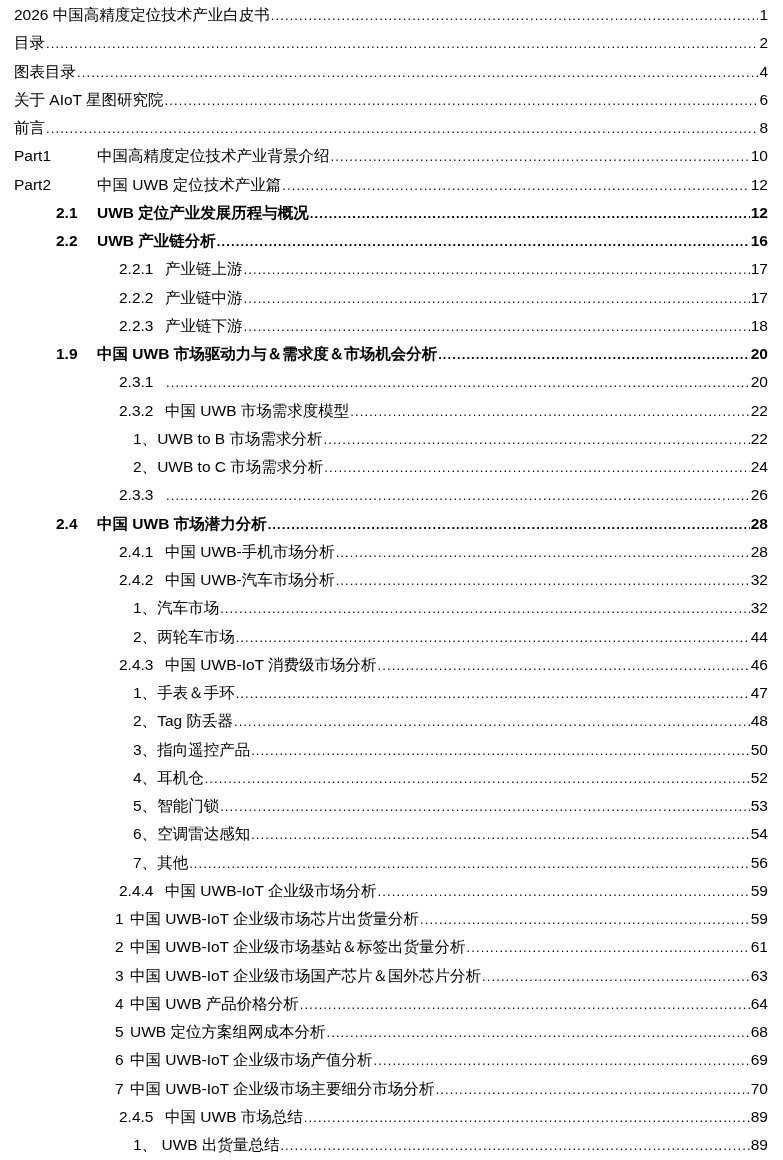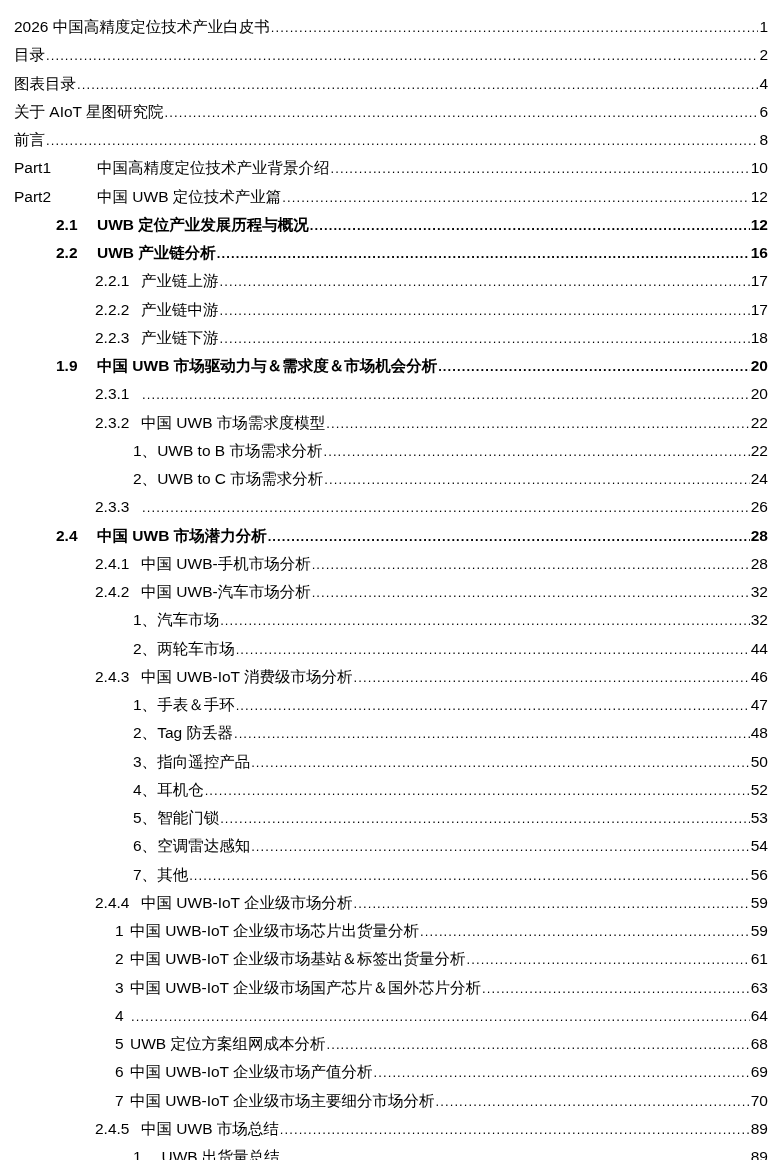--- a/index.html
+++ b/index.html
@@ -11,35 +11,35 @@
     width: 783px;
     height: 1160px;
     overflow: hidden;
     font-family: "Liberation Sans", "DejaVu Sans", sans-serif;
     color: #000000;
   }
   .toc-page {
     width: 783px;
     height: 859px;
     box-sizing: border-box;
-    padding-top: 13px;
+    padding-top: 1px;
   }
   .toc-row {
     display: flex;
     align-items: baseline;
     height: 28.25px;
     line-height: 28.25px;
     font-size: 15.5px;
     box-sizing: border-box;
     padding-right: 15px;
     white-space: nowrap;
   }
   .lvl0 { padding-left: 14px; }
   .lvl1 { padding-left: 56px; font-weight: bold; }
-  .lvl2 { padding-left: 95px; }
+  .lvl2 { padding-left: 95px; margin-left: 24px; }
   .lvl3 { padding-left: 133px; }
   .lvl4 { padding-left: 115px; }
   .toc-num {
     flex: none;
     white-space: pre;
     display: inline-block;
   }
   .toc-num:empty { display: none; }
   .lvl0 .toc-num { min-width: 83px; }
   .lvl1 .toc-num { min-width: 41px; }
@@ -271,20 +271,21 @@
     <span class="toc-pagenum">61</span>
   </div>
       <div class="toc-row lvl4">
     <span class="toc-num">3</span>
     <span class="toc-title">中国 UWB-IoT 企业级市场国产芯片＆国外芯片分析</span>
     <span class="toc-dots">................................................................................................................................................................................................................................................................................................................................................................................................................</span>
     <span class="toc-pagenum">63</span>
   </div>
       <div class="toc-row lvl4">
     <span class="toc-num">4</span>
+    <span class="toc-title">中国 UWB 产品价格分析</span>
     <span class="toc-dots">................................................................................................................................................................................................................................................................................................................................................................................................................</span>
     <span class="toc-pagenum">64</span>
   </div>
       <div class="toc-row lvl4">
     <span class="toc-num">5</span>
     <span class="toc-title">UWB 定位方案组网成本分析</span>
     <span class="toc-dots">................................................................................................................................................................................................................................................................................................................................................................................................................</span>
     <span class="toc-pagenum">68</span>
   </div>
       <div class="toc-row lvl4">

